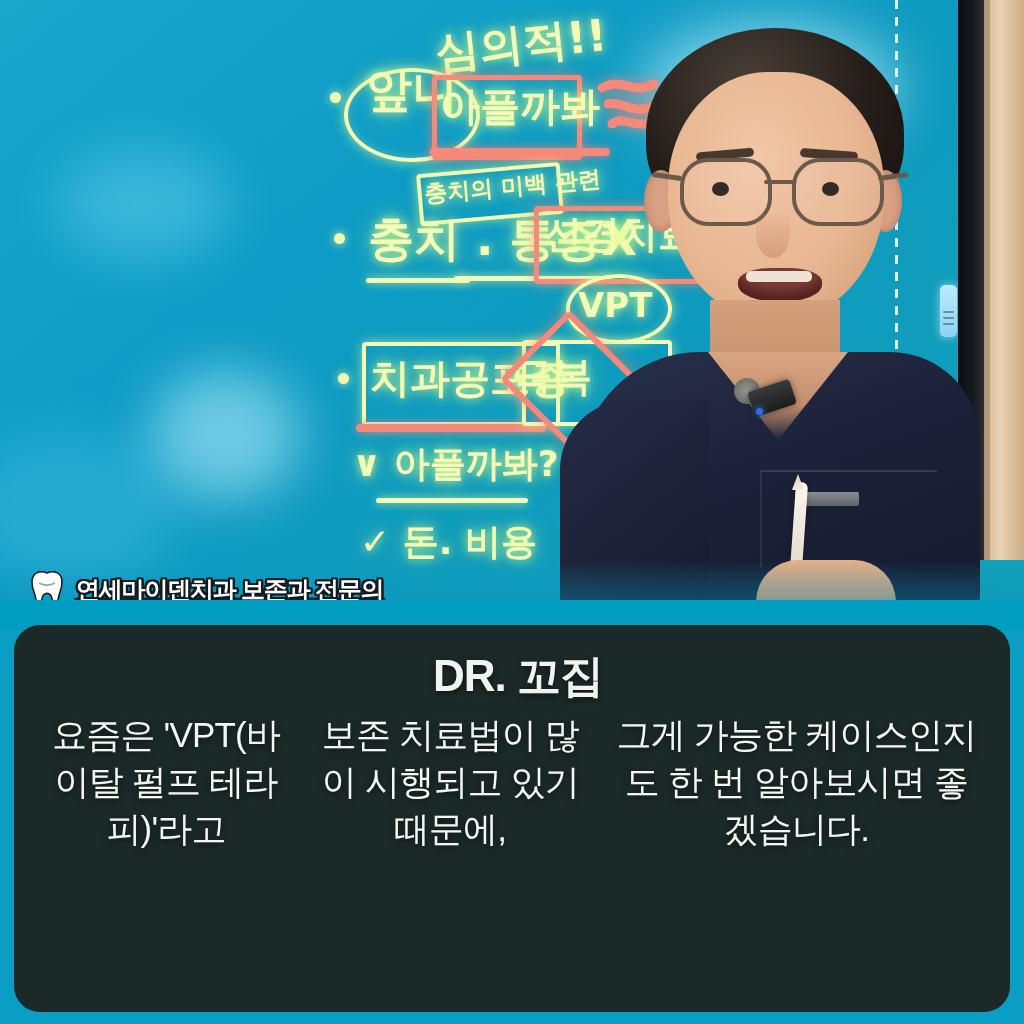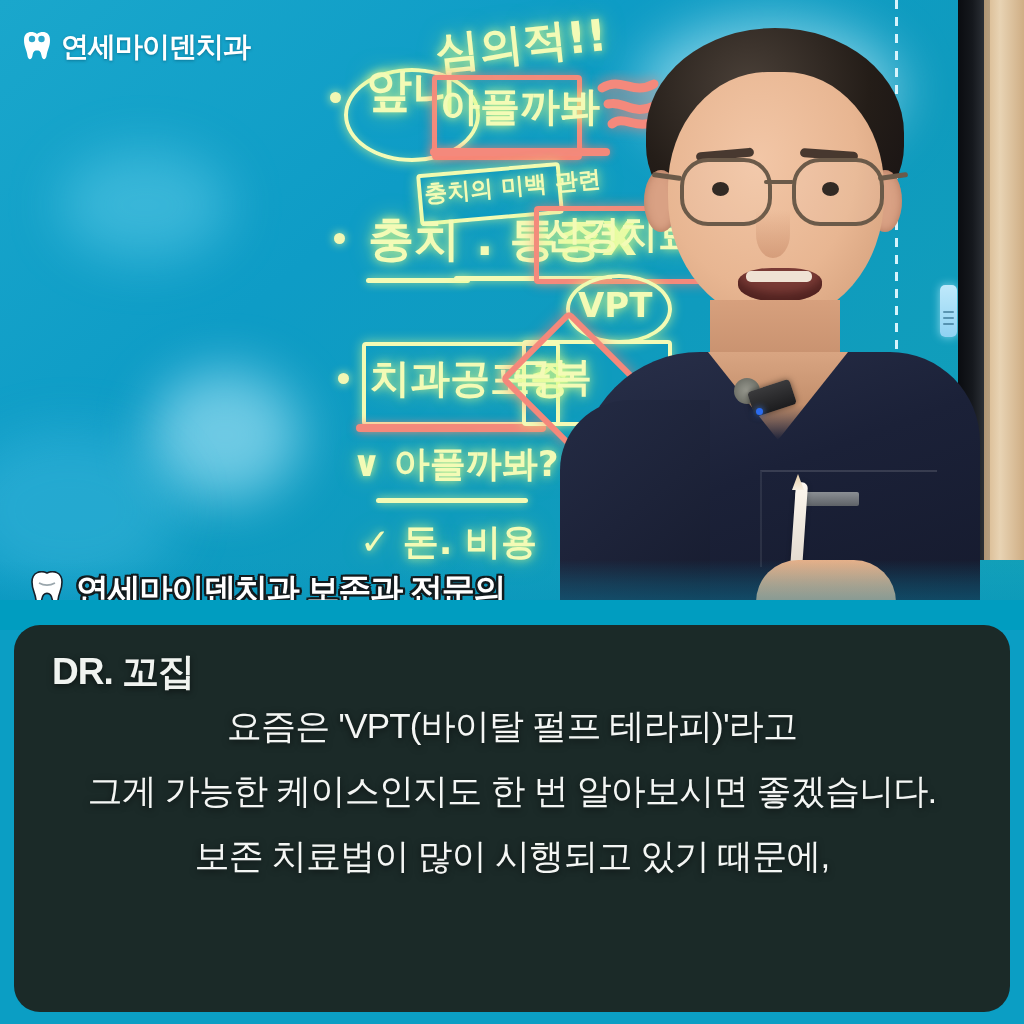--- a/index.html
+++ b/index.html
@@ -108,32 +108,32 @@
   .logo .tooth{width:30px;height:33px;position:relative;}
   .logo .tooth svg{display:block;}
   .logo .txt{color:#ffffff;font-size:28px;font-weight:700;letter-spacing:-1px;
              text-shadow:0 1px 3px rgba(0,60,85,.45);}
 
   
   .banner{position:absolute;left:0;top:560px;width:1024px;height:60px;display:flex;align-items:center;gap:12px;
           padding-left:30px;box-sizing:border-box;
           background:linear-gradient(180deg,rgba(10,150,190,.0) 0%,rgba(8,150,190,.25) 40%,rgba(6,145,186,.55) 100%);}
   .banner .tooth{width:34px;height:38px;flex:0 0 auto;}
-  .banner .txt{color:#ffffff;font-size:33px;font-weight:700;letter-spacing:-1.2px;
+  .banner .txt{color:#ffffff;font-size:24px;font-weight:700;letter-spacing:-1.2px;
      text-shadow:-2.4px 0 0 #121b1e,2.4px 0 0 #121b1e,0 -2.4px 0 #121b1e,0 2.4px 0 #121b1e,
-                 -2px -2px 0 #121b1e,2px -2px 0 #121b1e,-2px 2px 0 #121b1e,2px 2px 0 #121b1e;}
+                 -2px -2px 0 #121b1e,2px -2px 0 #121b1e,-2px 2px 0 #121b1e,2px 2px 0 #121b1e;text-decoration:underline;}
 
   .cyanstrip{position:absolute;left:0;top:600px;width:1024px;height:30px;background:#009dc0;}
 
   
   .caption{position:absolute;left:14px;top:625px;width:996px;height:387px;border-radius:26px;
            background:#1b2a28;box-sizing:border-box;padding:22px 26px 0 26px;overflow:hidden;}
-  .speaker{color:#f0f3f0;font-size:37px;font-weight:700;letter-spacing:-1px;margin:0 0 6px 12px;
-           text-shadow:0 2px 6px rgba(0,0,0,.55);}
-  .lines{display:flex;flex-direction:column;align-items:center;gap:18px;margin-top:6px;}
+  .speaker{color:#f0f3f0;font-size:44px;font-weight:700;letter-spacing:-1px;margin:0 0 6px 12px;
+           text-shadow:0 2px 6px rgba(0,0,0,.55);text-align:center;}
+  .lines{display:flex;flex-direction:row;align-items:center;gap:18px;margin-top:6px;}
   .line{color:#f4f6f4;font-size:35px;font-weight:400;letter-spacing:-.8px;text-align:center;
         text-shadow:0 2px 7px rgba(0,0,0,.6);}
 </style>
 </head>
 <body>
 
 <div class="stage">
 
   <div class="video">
     <div class="glow g1"></div>
@@ -222,46 +222,36 @@
       <div class="pocket"></div>
       <div class="badge"></div>
       <div class="mic-clip"></div>
       <div class="mic"></div>
       <div class="mic-led"></div>
       <div class="pen"></div>
       <div class="pen-tip"></div>
       <div class="hand"></div>
     </div>
 
-    <div class="logo">
-      <span class="tooth">
-        <svg viewBox="0 0 30 33" width="30" height="33">
-          <path d="M15 3C10 -0.5 2 0.5 2 9c0 7 2.5 9 3.5 16 .6 4 4.2 4.6 5-0.5.5-3 1.2-5 4.5-5s4 2 4.5 5c.8 5.1 4.4 4.5 5 .5C25.5 18 28 16 28 9c0-8.5-8-9.5-13-6z" fill="#ffffff"></path>
-          <circle cx="10" cy="8" r="3.2" fill="#2aa6cb"></circle>
-          <circle cx="19.5" cy="8" r="3.2" fill="#2aa6cb"></circle>
-        </svg>
-      </span>
-      <span class="txt">연세마이덴치과</span>
-    </div>
 
     <div class="banner">
       <span class="tooth">
         <svg viewBox="0 0 34 38" width="34" height="38">
           <path d="M17 2C11 -1 2 1 2 11c0 8 3 10 4 18 .7 5 5 5.4 5.8-.6.6-3.6 1.4-6 5.2-6s4.6 2.4 5.2 6c.8 6 5.1 5.6 5.8.6 1-8 4-10 4-18C32 1 23-1 17 2z" fill="#ffffff" stroke="#16202a" stroke-width="1.6"></path>
           <path d="M9 12c5 2.6 11 2.6 16 0" stroke="#9aa6ac" stroke-width="1.6" fill="none"></path>
         </svg>
       </span>
       <span class="txt">연세마이덴치과 보존과 전문의</span>
     </div>
   </div>
 
   <div class="cyanstrip"></div>
 
   <div class="caption">
     <div class="speaker">DR. 꼬집</div>
     <div class="lines">
       <div class="line">요즘은 'VPT(바이탈 펄프 테라피)'라고</div>
+      <div class="line">보존 치료법이 많이 시행되고 있기 때문에,</div>
       <div class="line">그게 가능한 케이스인지도 한 번 알아보시면 좋겠습니다.</div>
-      <div class="line">보존 치료법이 많이 시행되고 있기 때문에,</div>
     </div>
   </div>
 
 </div>
 
 </body></html>

